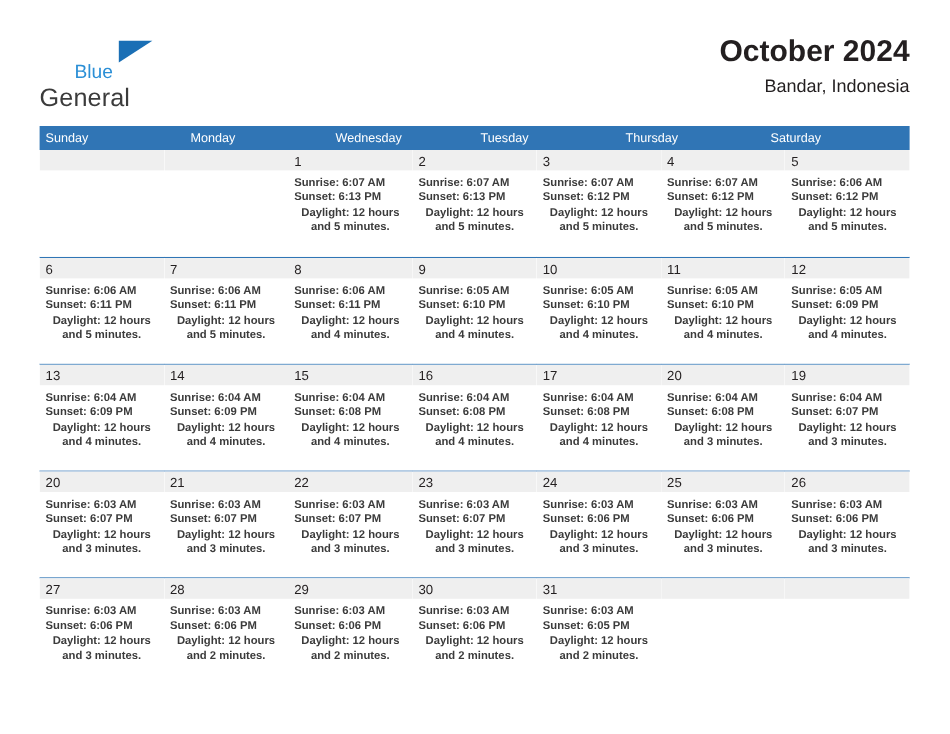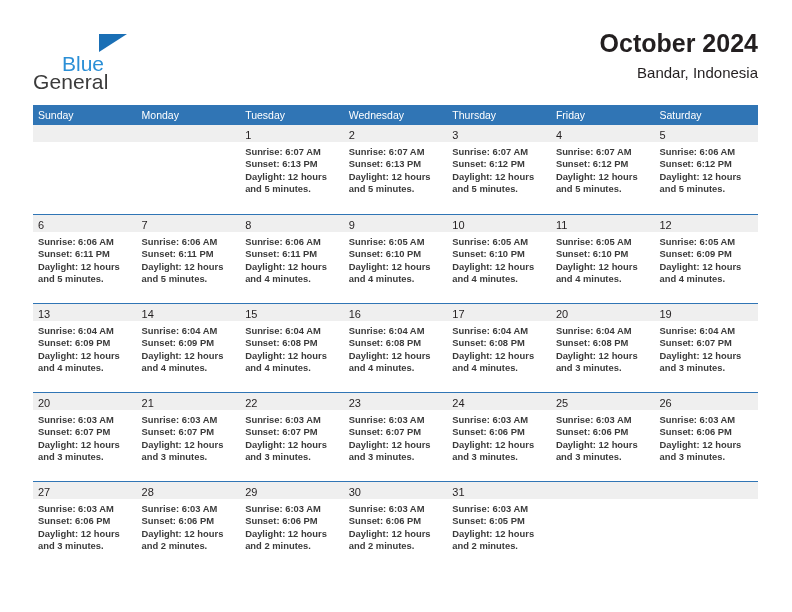--- a/index.html
+++ b/index.html
@@ -54,21 +54,21 @@
     top: 2px;
     width: 0;
     height: 0;
     border-left: 28px solid #1a6fb5;
     border-bottom: 18px solid transparent;
   }
   .logo-blue {
     position: absolute;
     left: 29px;
     top: 20px;
-    font-size: 21px;
+    font-size: 16px;
     color: #2b8fd6;
     font-family: "Liberation Sans", sans-serif;
   }
 
   .title-block {
     position: absolute;
     right: 0;
     top: 0;
     text-align: right;
   }
@@ -149,20 +149,21 @@
     font-weight: bold;
   }
   .day-line {
     font-size: 9.4px;
     line-height: 12.3px;
     color: #3b3b3b;
     white-space: nowrap;
   }
   .day-line.wrap {
     white-space: normal;
+    text-align: center;
   }
 </style>
 </head>
 <body>
 
 <div class="page">
 
   <div class="top-bar">
 
     <div class="logo">
@@ -175,24 +176,23 @@
       <h1 class="cal-title">October 2024</h1>
       <p class="cal-subtitle">Bandar, Indonesia</p>
     </div>
 
   </div>
 
   <div class="calendar">
     <div class="dow-row">
         <div class="dow-cell">Sunday</div>
         <div class="dow-cell">Monday</div>
+        <div class="dow-cell">Wednesday</div>
         <div class="dow-cell">Tuesday</div>
-        <div class="dow-cell">Wednesday</div>
         <div class="dow-cell">Thursday</div>
-        <div class="dow-cell">Friday</div>
         <div class="dow-cell">Saturday</div>
       </div>
     <div id="weeks-container">
         <div class="week-row">
           <div class="day-cell empty">
             <div class="day-number-band"><span class="day-number"></span></div>
             <div class="day-body">
               <div class="day-line"></div>
               <div class="day-line"></div>
               <div class="day-line wrap"></div>

